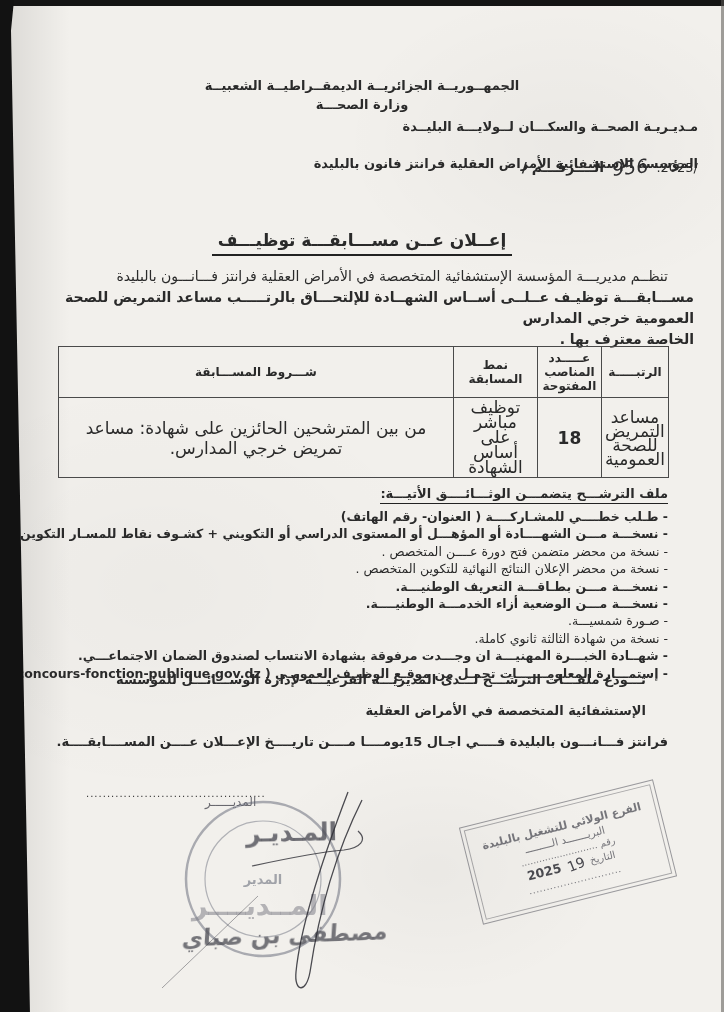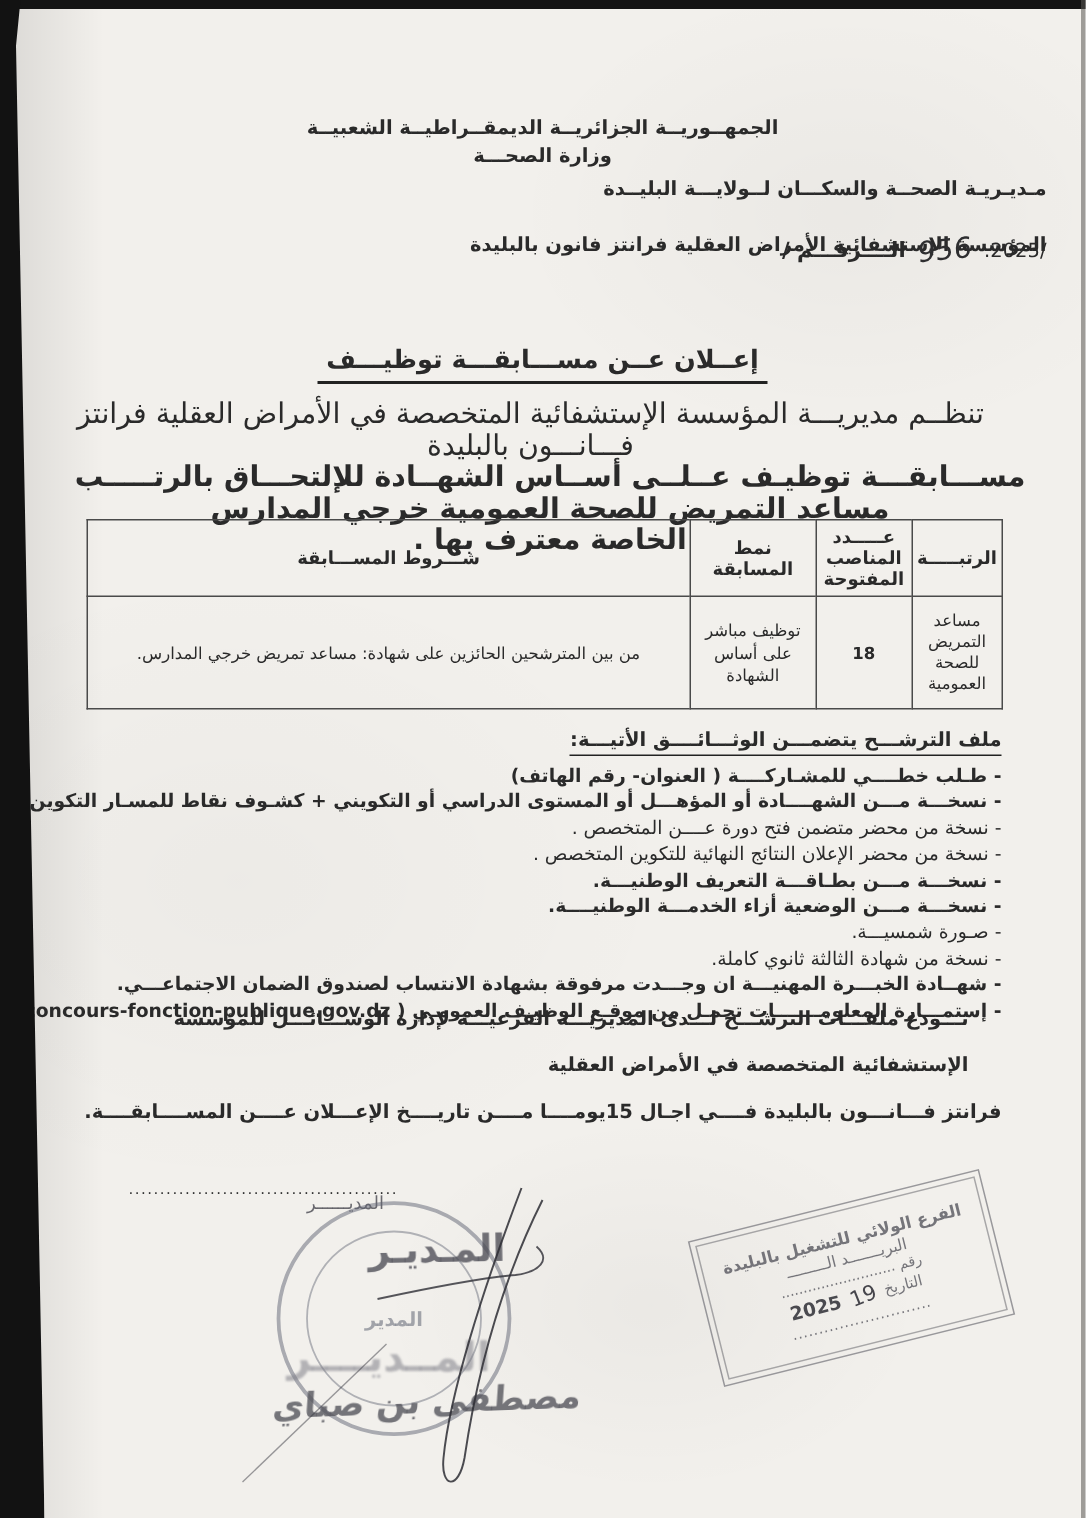--- a/index.html
+++ b/index.html
@@ -28,29 +28,29 @@
   .ref-line{top:156px;display:flex;flex-direction:row-reverse;align-items:center;gap:8px;position:absolute;right:26px;}
   .ref-label{font-size:14px;font-weight:700;}
   .ref-number{font-size:19px;font-weight:400;color:#2e2e30;transform:rotate(-6deg) skewX(-8deg);display:inline-block;}
   .ref-year{font-size:13px;direction:rtl;unicode-bidi:isolate;}
 
   
   .doc-title{position:absolute;top:230px;width:100%;text-align:center;}
   .doc-title span{font-size:17px;font-weight:700;border-bottom:2px solid #222;padding:0 6px 4px 6px;}
 
   
-  .intro{position:absolute;top:266px;right:30px;left:40px;text-align:center;font-size:19px;line-height:21px;}
+  .intro{position:absolute;top:266px;right:30px;left:40px;text-align:right;font-size:14px;line-height:21px;}
   .intro .l1{padding-right:26px;font-weight:500;}
   .intro .l2,.intro .l3{font-weight:700;}
 
   
   table.grid{position:absolute;top:346px;left:58px;width:611px;border-collapse:collapse;direction:rtl;}
   table.grid th,table.grid td{border:1px solid #4a4a4a;text-align:center;vertical-align:middle;padding:2px 3px;}
   table.grid th{font-size:12px;font-weight:700;height:46px;}
-  table.grid td{font-size:11px;height:70px;text-align:center;}
+  table.grid td{font-size:17px;height:70px;text-align:center;}
   .col-rank{width:56px;}.col-pos{width:64px;}.col-mode{width:84px;}.col-cond{width:auto;}
   td.cell-rank{font-weight:400;font-size:11.5px;line-height:14px;}
   td.cell-pos{font-size:13px;font-weight:600;}
   td.cell-mode{font-size:11.5px;line-height:15px;}
   td.cell-cond{font-size:12px;}
 
   
   .docs-heading{position:absolute;top:486px;right:56px;font-size:13px;font-weight:700;}
   .docs-heading span{border-bottom:1.5px solid #222;padding-bottom:2px;}
   .docs-list{position:absolute;top:508px;right:56px;left:46px;text-align:right;font-size:12.5px;line-height:17.4px;}

